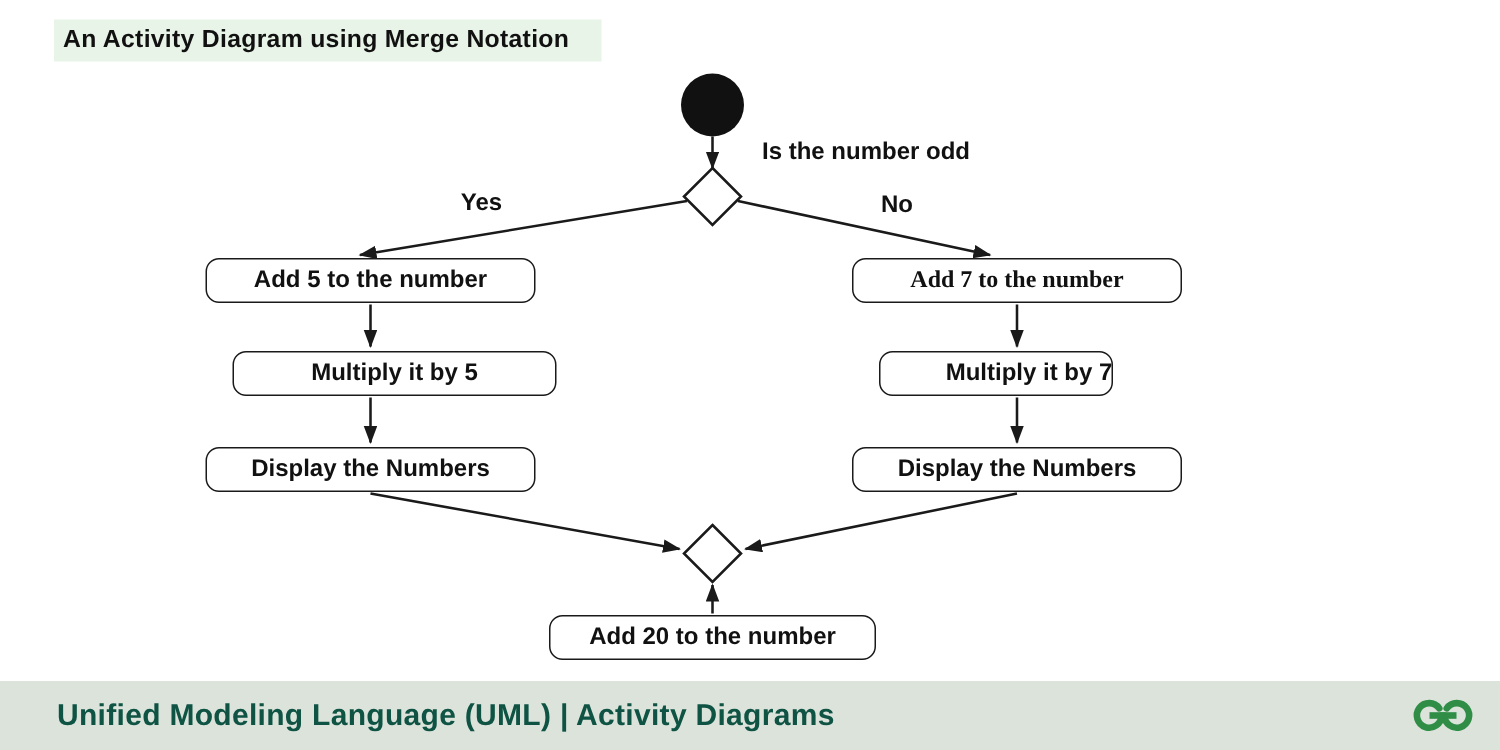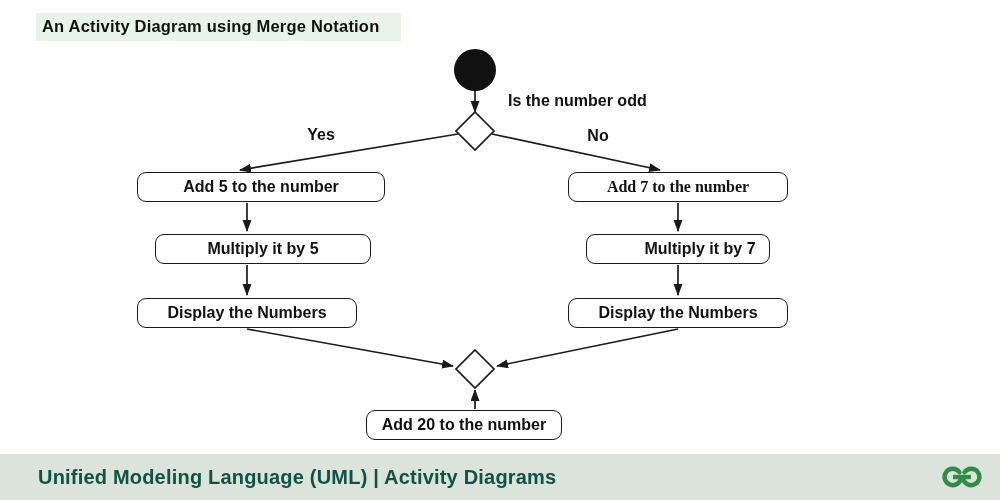--- a/index.html
+++ b/index.html
@@ -116,29 +116,29 @@
     <line x1="247" y1="329" x2="453" y2="366" stroke="#1a1a1a" stroke-width="1.7" marker-end="url(#arrow)"></line>
     <line x1="678" y1="329" x2="497" y2="366" stroke="#1a1a1a" stroke-width="1.7" marker-end="url(#arrow)"></line>
 
     <polygon points="475,350 494,369 475,388 456,369" fill="#ffffff" stroke="#1a1a1a" stroke-width="1.7"></polygon>
 
     <line x1="475" y1="409" x2="475" y2="390" stroke="#1a1a1a" stroke-width="1.7" marker-end="url(#arrow)"></line>
   </svg>
 
   <div class="page-title">An Activity Diagram using Merge Notation</div>
 
-  <div class="activity-box" style="left:137px; top:172px; width:248px;">Add 5 to the number</div>
+  <div class="activity-box" style="left:137px; top:172px; width:220px;">Add 5 to the number</div>
   <div class="activity-box" style="left:155px; top:234px; width:216px;">Multiply it by 5</div>
   <div class="activity-box" style="left:137px; top:298px; width:220px;">Display the Numbers</div>
 
   <div class="activity-box" style="left:568px; top:172px; width:220px;font-family:Liberation Serif, serif;">Add 7 to the number</div>
-  <div class="activity-box" style="left:586px; top:234px; width:184px;padding-left:44px;">Multiply it by 7</div>
+  <div class="activity-box" style="left:586px; top:234px; width:156px;padding-left:44px;">Multiply it by 7</div>
   <div class="activity-box" style="left:568px; top:298px; width:220px;">Display the Numbers</div>
 
-  <div class="activity-box" style="left:366px; top:410px; width:196px;">Add 20 to the number</div>
+  <div class="activity-box" style="left:366px; top:410px; width:218px;">Add 20 to the number</div>
 
   <div class="footer">
     <span class="footer-text">Unified Modeling Language (UML) | Activity Diagrams</span>
     <svg class="footer-logo" viewBox="0 0 44 26" xmlns="http://www.w3.org/2000/svg">
       <path d="M 19.5 8.2 A 8.2 8.2 0 1 0 21 13" fill="none" stroke="#2f8d46" stroke-width="4.4" stroke-linecap="round"></path>
       <path d="M 24.5 8.2 A 8.2 8.2 0 1 1 23 13" fill="none" stroke="#2f8d46" stroke-width="4.4" stroke-linecap="round"></path>
       <line x1="13" y1="13" x2="31" y2="13" stroke="#2f8d46" stroke-width="4.4"></line>
     </svg>
   </div>
 

